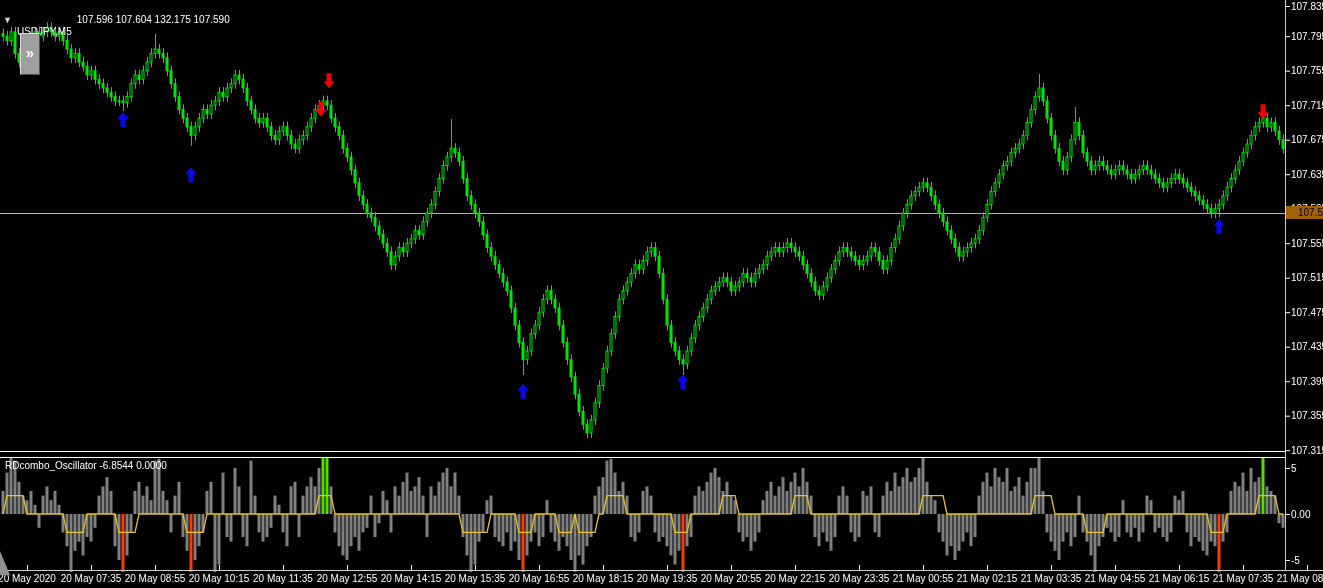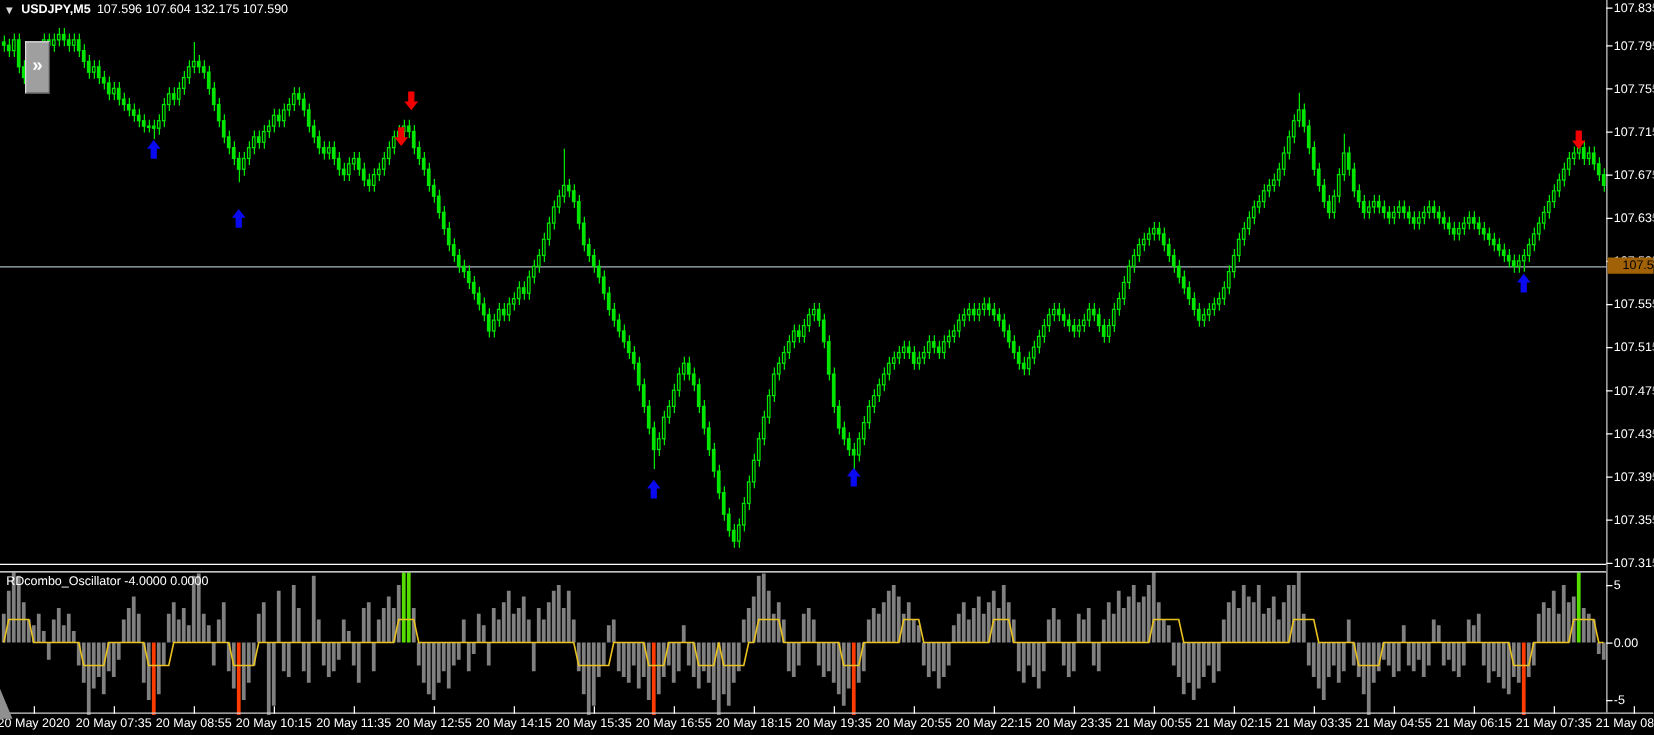--- a/index.html
+++ b/index.html
@@ -4,21 +4,21 @@
 <style>
   html,body{margin:0;padding:0;background:#000;}
   #app{position:relative;width:1323px;height:588px;background:#000;overflow:hidden;
        font-family:"Liberation Sans",sans-serif;}
   #chart-svg{position:absolute;left:0;top:0;z-index:1;}
   svg text{fill:#fff;font-family:"Liberation Sans",sans-serif;font-size:10px;}
   #panel-divider{position:absolute;left:0;top:451px;width:1285px;height:7px;z-index:2;
        background:#000;border-top:1px solid #ffffff;border-bottom:1px solid #ffffff;box-sizing:border-box;}
   #chart-title{position:absolute;left:3px;top:2px;z-index:3;color:#fff;font-size:10px;
        display:flex;align-items:center;gap:5px;white-space:pre;}
-  #chart-title .sym{font-weight:bold;}
+  #chart-title .sym{font-weight:normal;margin-top:24px;}
   #tri{color:#d8d8d8;font-size:9px;line-height:10px;}
   #osc-label{position:absolute;left:5px;top:460px;z-index:3;color:#fff;font-size:10px;white-space:pre;}
   #expand-btn{position:absolute;left:20px;top:33px;width:20px;height:42px;z-index:5;
        background:#9f9f9f;border-top:1px solid #dcdcdc;border-left:1px solid #dcdcdc;
        border-right:1px solid #4f4f4f;border-bottom:1px solid #4f4f4f;box-sizing:border-box;
        color:#fff;font-size:15px;font-weight:bold;text-align:center;line-height:38px;cursor:pointer;}
   #price-axis{position:absolute;left:1285px;top:0;width:38px;height:570px;z-index:4;}
   #time-axis{position:absolute;left:0;top:565px;width:1323px;height:23px;z-index:4;}
   #bid-box{position:absolute;left:1px;top:206px;width:36px;height:13px;background:#a16207;
        color:#000;font-size:10px;line-height:13px;padding-left:12px;}
@@ -1083,21 +1083,21 @@
     </svg>
 
   <div id="panel-divider"></div>
 
   <div id="chart-title">
     <span id="tri">▼</span>
     <span class="sym">USDJPY,M5</span>
     <span>107.596 107.604 132.175 107.590</span>
   </div>
 
-  <div id="osc-label"><span>RDcombo_Oscillator</span><span> -4.0000 0.0000</span></div>
+  <div id="osc-label"><span>RDcombo_Oscillator</span><span> -6.8544 0.0000</span></div>
 
   <div id="expand-btn"><span>»</span></div>
 
   <div id="price-axis">
     <div id="bid-box">107.590</div>
   </div>
 
   <div id="time-axis"></div>
 
   <svg id="cursor-wedge" width="12" height="25">

